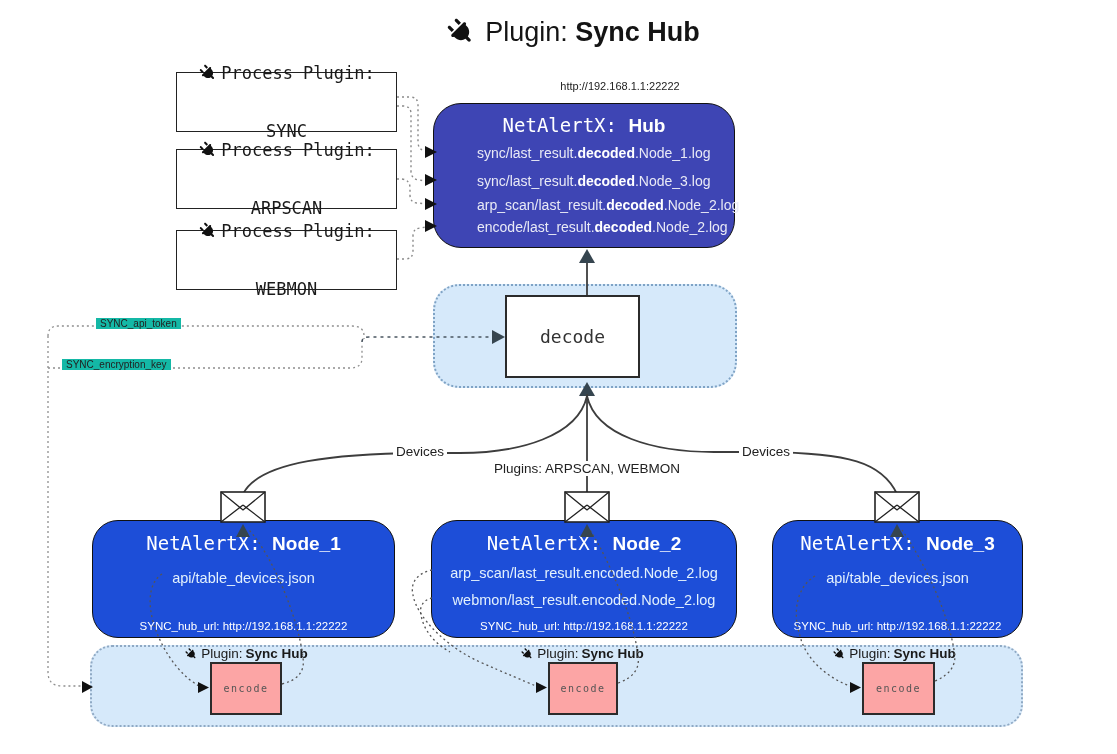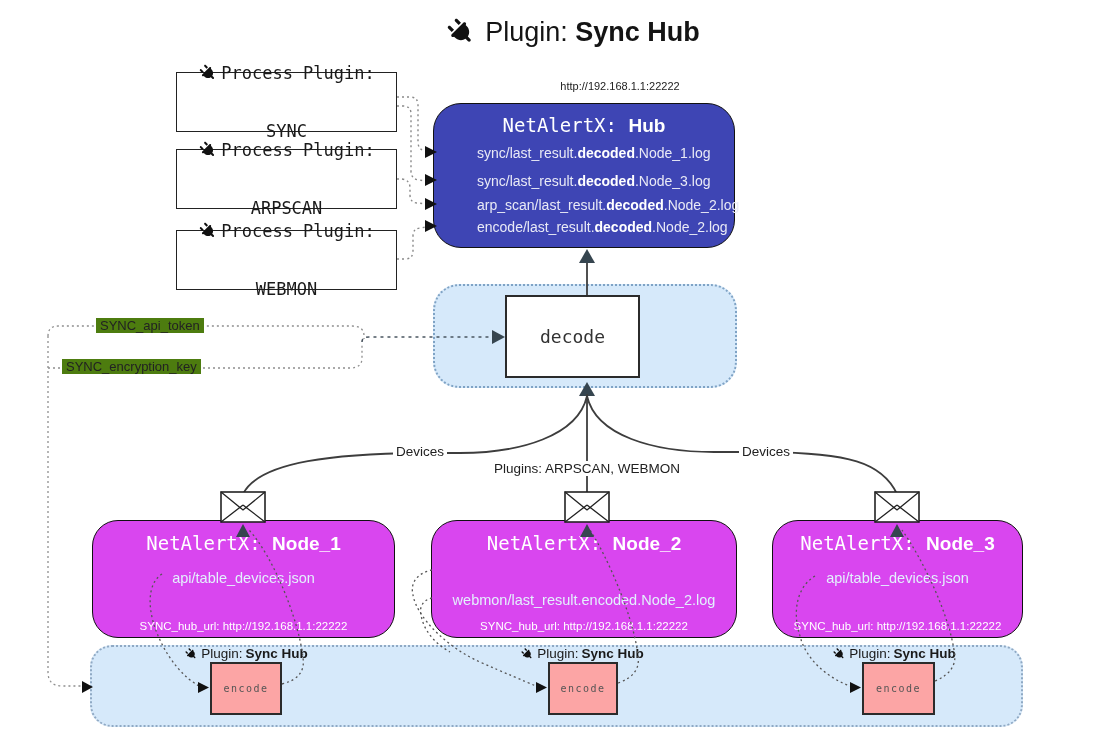--- a/index.html
+++ b/index.html
@@ -36,28 +36,28 @@
   .hub-line b { color:#fff; font-weight:700; }
 
   
   .dwrap { left:433px; top:284px; width:304px; height:104px; background:#d6e9fa;
            border:2px dotted #7fa3c5; border-radius:26px; }
   .dbox { left:505px; top:295px; width:135px; height:83px; background:#fff; border:2px solid #2b2b2b;
           display:flex; align-items:center; justify-content:center; font-size:18px; color:#333;
           font-family:"DejaVu Sans Mono",monospace; }
 
   
-  .setlbl { background:#4d7c0f; padding:0 4px; font-size:13px; color:#222; white-space:nowrap; }
+  .setlbl { background:#14b8a6; padding:0 4px; font-size:10px; color:#222; white-space:nowrap; }
 
   
   .edgelbl { transform:translate(-50%,0); background:#fff; padding:0 3px; font-size:13.5px;
              color:#222; white-space:nowrap; }
 
   
-  .node { top:520px; height:118px; background:#d946ef; border:1.7px solid #111; border-radius:26px; }
+  .node { top:520px; height:118px; background:#1d4ed8; border:1.7px solid #111; border-radius:26px; }
   .node-title { position:absolute; left:0; right:0; top:11px; text-align:center; color:#fff;
                 font-size:19px; font-family:"DejaVu Sans Mono",monospace; white-space:nowrap; }
   .node-line { position:absolute; left:4px; right:4px; height:17px; line-height:17px; text-align:center;
                font-size:14.5px; color:#e3f1fd; white-space:nowrap; }
   .node-foot { position:absolute; left:0; right:0; top:99px; text-align:center; font-size:11.5px;
                color:#fff; white-space:nowrap; }
 
   
   .band { left:90px; top:645px; width:933px; height:82px; background:#d6e9fa;
           border:2px dotted #8fa9c4; border-radius:22px; }
@@ -138,20 +138,21 @@
     <div>WEBMON</div>
   </div>
 
   <div class="abs node" style="left:92px;width:303px">
     <div class="node-title"><span>NetAlertX:</span> <b>Node_1</b></div>
     <div class="node-line" style="top:49px">api/table_devices.json</div>
     <div class="node-foot">SYNC_hub_url: http://192.168.1.1:22222</div>
   </div>
   <div class="abs node" style="left:431px;width:306px">
     <div class="node-title"><span>NetAlertX:</span> <b>Node_2</b></div>
+    <div class="node-line" style="top:44px">arp_scan/last_result.encoded.Node_2.log</div>
     <div class="node-line" style="top:71px">webmon/last_result.encoded.Node_2.log</div>
     <div class="node-foot">SYNC_hub_url: http://192.168.1.1:22222</div>
   </div>
   <div class="abs node" style="left:772px;width:251px">
     <div class="node-title"><span>NetAlertX:</span> <b>Node_3</b></div>
     <div class="node-line" style="top:49px">api/table_devices.json</div>
     <div class="node-foot">SYNC_hub_url: http://192.168.1.1:22222</div>
   </div>
 
   <div class="abs enc-label" style="left:246px">

